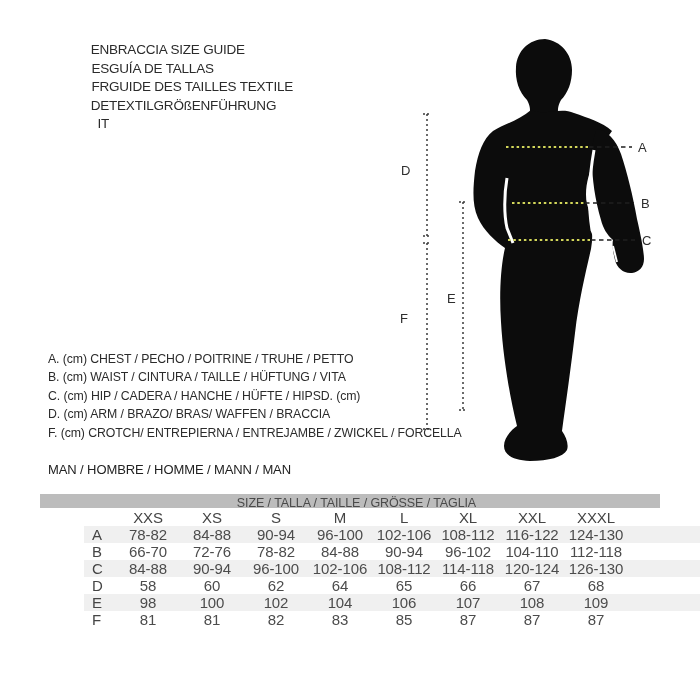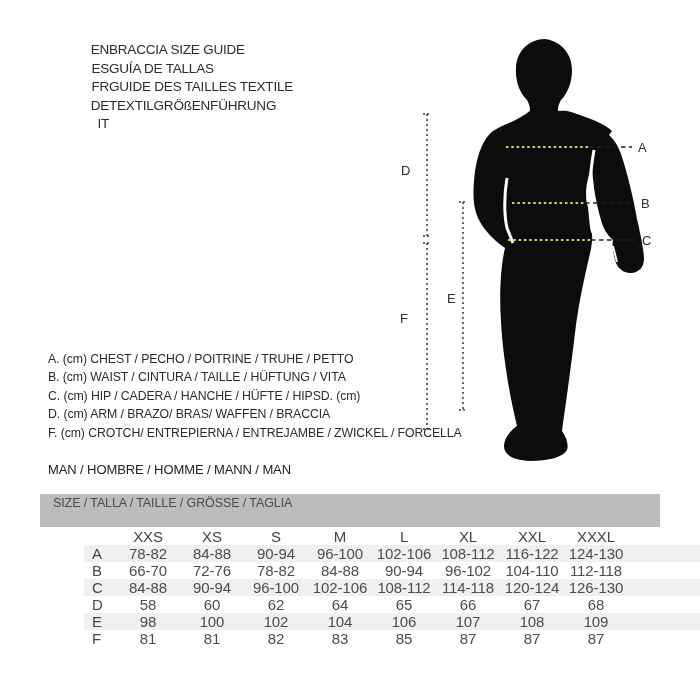--- a/index.html
+++ b/index.html
@@ -14,21 +14,21 @@
   
   .figure-svg{position:absolute;left:0;top:0;width:700px;height:700px;pointer-events:none;}
   .measure-label{position:absolute;font-size:13px;color:#2e2e2e;letter-spacing:0.2px;}
   
   .legend-block{position:absolute;left:48px;top:334px;margin-top:16px;}
   .legend-line{font-size:12.3px;line-height:18.4px;letter-spacing:-0.1px;color:#2b2b2b;white-space:nowrap;}
   
   .man-line{position:absolute;left:48px;top:462px;font-size:13px;letter-spacing:-0.1px;color:#222;text-align:right;}
   
   .table-wrap{position:absolute;left:40px;top:494px;width:620px;}
-  .table-caption{height:33px;background:#bcbcbc;color:#4a4a4a;font-size:12.5px;line-height:18px;padding-left:13px;letter-spacing:-0.1px;}
+  .table-caption{height:14px;background:#bcbcbc;color:#4a4a4a;font-size:12.5px;line-height:18px;padding-left:13px;letter-spacing:-0.1px;text-align:center;}
   table.size-table{width:620px;border-collapse:collapse;table-layout:fixed;font-size:15px;color:#4c4c4c;margin-left:44px;}
   table.size-table th, table.size-table td{font-weight:normal;padding:0;height:17px;text-align:center;letter-spacing:-0.1px;}
   table.size-table tr.cols th{height:18px;color:#454545;}
   table.size-table td.rowlabel{text-align:left;padding-left:8px;color:#454545;}
   table.size-table tr.stripe{background:#f0f0f0;}
 </style>
 </head>
 <body>
 
 <div class="canvas">

